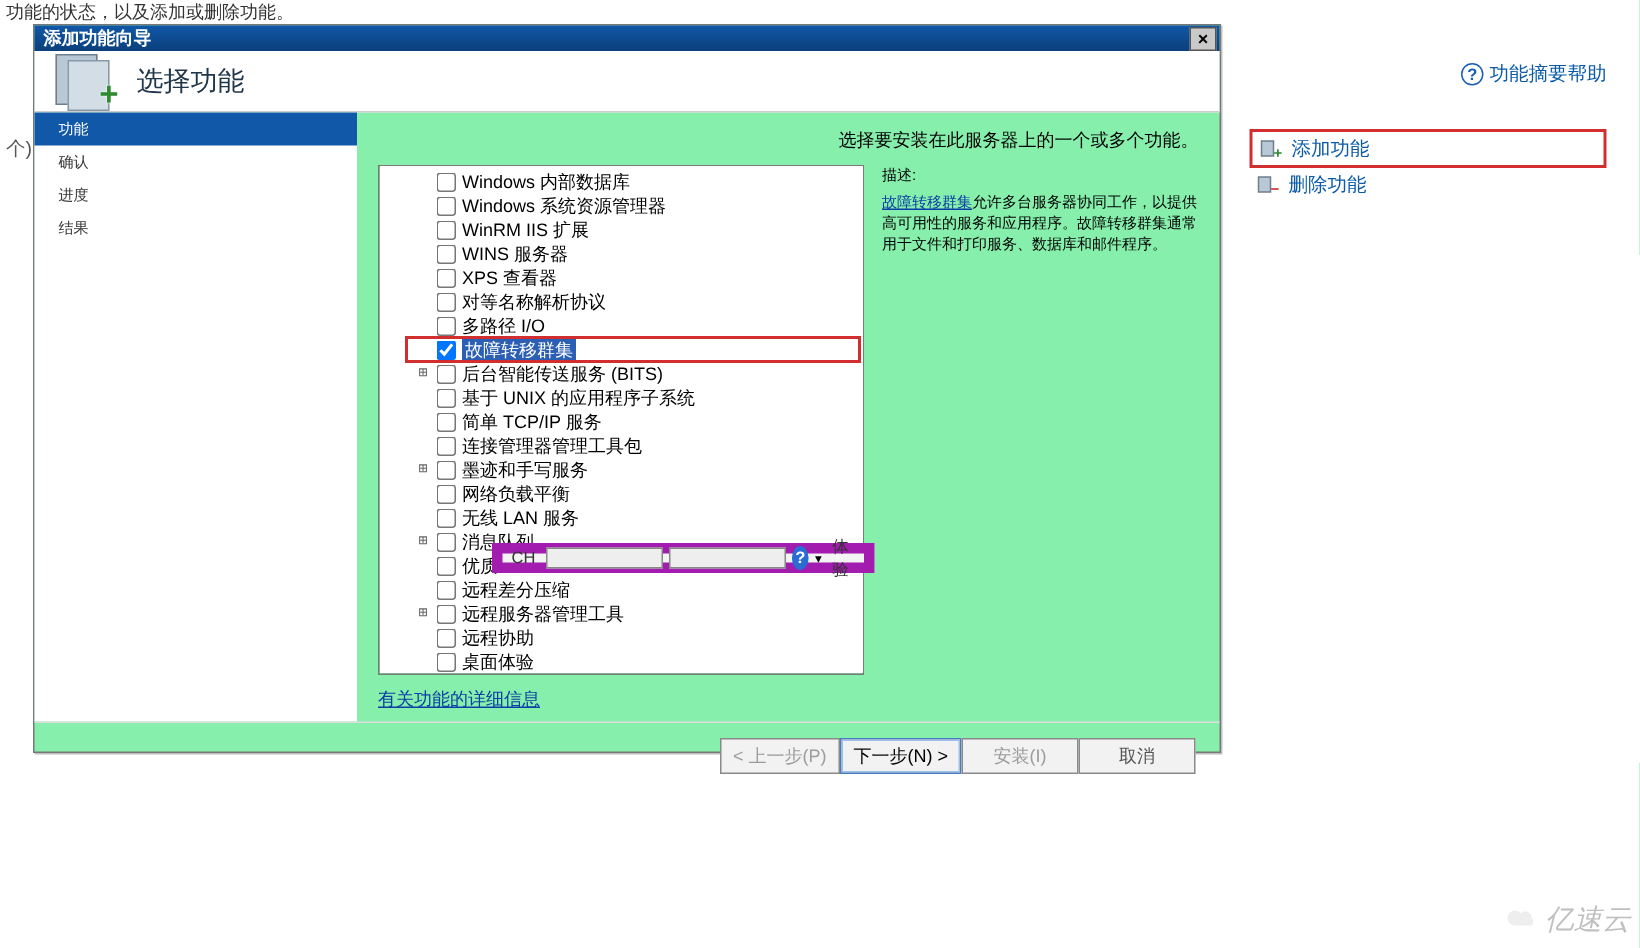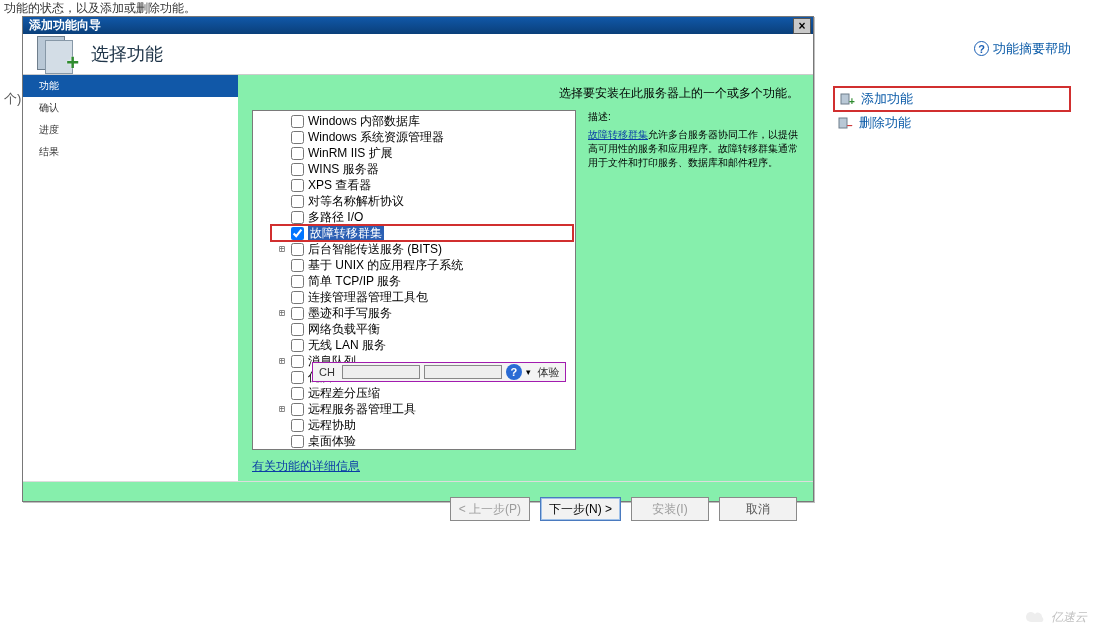--- a/index.html
+++ b/index.html
@@ -68,45 +68,45 @@
   }
   .node { display:flex; align-items:center; gap:4px; padding:0 2px; line-height:16px; font-size:12px; white-space:nowrap; font-family: SimSun, sans-serif; margin-left: 16px;}
   .node .exp { width:10px; text-align:center; color:#666; font-family:monospace; font-size:10px;}
   .node .noexp { width:10px; }
   .node input[type=checkbox]{ margin:0; width:13px; height:13px;}
   .node.sel .lbl{ background:#2b5fb3; color:#fff; padding:0 2px;}
   .node.hl { outline:2px solid #d12f2f; outline-offset:-1px;}
   .depth1 { padding-left:6px;}
 
   .ime-pop {
-    position:absolute; left:60px; top:252px; display:flex; align-items:center;
-    background:#f4f4f4; border:1px solid #a21caf; height:20px; padding:0 3px; gap:4px;
+    position:absolute; left:76px; top:252px; display:flex; align-items:center;
+    background:#f4f4f4; border:7px solid #a21caf; height:20px; padding:0 3px; gap:4px;
   }
   .ime-pop .seg { font-size:11px; color:#333; padding:0 3px;}
   .ime-pop .btn { width:16px; height:14px; border:1px solid #888; background:#eee;}
   .ime-pop .help { width:16px; height:16px; border-radius:50%; background:#2a6bd4; color:#fff; text-align:center; line-height:16px; font-size:11px; font-weight:bold;}
   .ime-pop .drop { font-size:9px;}
 
   .desc-col { flex:1; font-size:10px;}
   .desc-col .hdr { margin-bottom:4px;}
   .desc-col .link { color:#0b3ea6; text-decoration:underline; }
   .detail-link { color:#0b3ea6; text-decoration:underline; padding:8px 0 0;}
 
   .footer {
-    height:44px; border-top:1px solid #ddd; display:flex; justify-content:flex-end;
-    gap:10px; padding:15px 16px;
+    height:44px; border-top:1px solid #ddd; display:flex; align-items:center; justify-content:flex-end;
+    padding:15px 16px;
   }
   .btn {
     min-width:78px; height:24px; border:1px solid #8a8a8a; background:#f2f2f2;
     font-size:12px; text-align:center; line-height:22px; padding:0 8px;
     color:#555;
   }
   .btn.enabled{ color:#000; border-color:#4a7abf; box-shadow:0 0 0 1px #9fc0e8 inset;}
   .btn.disabled{ color:#9c9c9c; }
-  .watermark{ position:absolute; right:6px; bottom:6px; color:#c0c0c0; font-size:12px; font-style:italic; display:flex; align-items:center; gap:4px;}
+  .watermark{ position:absolute; right:6px; bottom:6px; color:#c0c0c0; font-size:19px; font-style:italic; display:flex; align-items:center; gap:4px;}
   .watermark svg{opacity:.35;}
 </style>
 </head>
 <body>
 
 <div class="top-hint">功能的状态，以及添加或删除功能。</div>
 <div class="left-stub">个)</div>
 
 <div class="right-panel">
   <div class="right-help">

